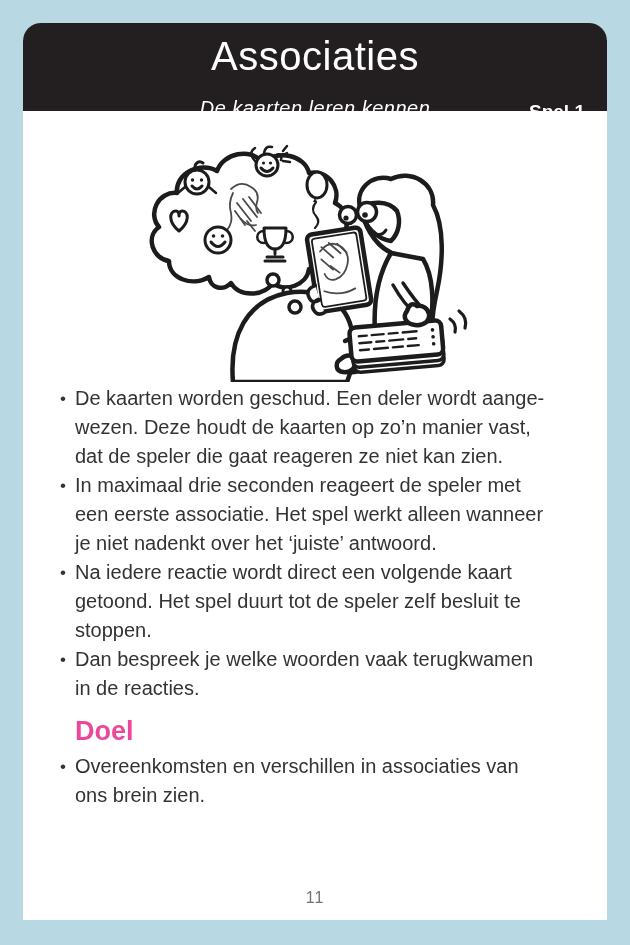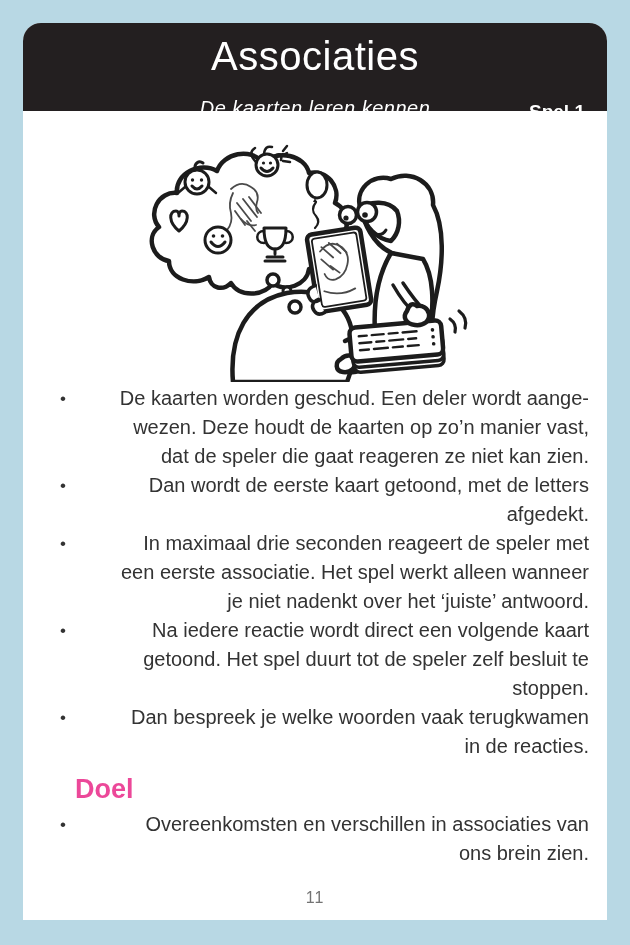--- a/index.html
+++ b/index.html
@@ -45,21 +45,20 @@
     font-weight:bold;font-size:19px;line-height:24px;
   }
   .illustration{display:block;margin:16px auto 2px auto;}
   ul.bullets{
     margin:0;
     padding:0 18px 0 34px;
     list-style:none;
     font-size:20px;
     line-height:29px;
     color:#333333;
-    text-align:right;
   }
   ul.bullets li{
     position:relative;
     padding-left:18px;
     white-space:pre-line;
   }
   ul.bullets li::before{
     content:"\2022";
     position:absolute;left:3px;top:0;
     font-size:17px;
@@ -188,22 +187,20 @@
         <path d="M176,162 q15,8 31,2"></path>
       </g>
       <path fill="#ffffff" stroke-width="3.5" d="M168,155 q-11,2 -8,11 q2,7 10,4 M169,169 q-10,3 -6,11 q3,6 10,3"></path>
     </g>
   </svg>
 
   <ul class="bullets">
     <li>De kaarten worden geschud. Een deler wordt aange-
 wezen. Deze houdt de kaarten op zo’n manier vast,
 dat de speler die gaat reageren ze niet kan zien.</li>
-    <li>Dan wordt de eerste kaart getoond, met de letters
-afgedekt.</li>
     <li>In maximaal drie seconden reageert de speler met
 een eerste associatie. Het spel werkt alleen wanneer
 je niet nadenkt over het ‘juiste’ antwoord.</li>
     <li>Na iedere reactie wordt direct een volgende kaart
 getoond. Het spel duurt tot de speler zelf besluit te
 stoppen.</li>
     <li>Dan bespreek je welke woorden vaak terugkwamen
 in de reacties.</li>
   </ul>
 

